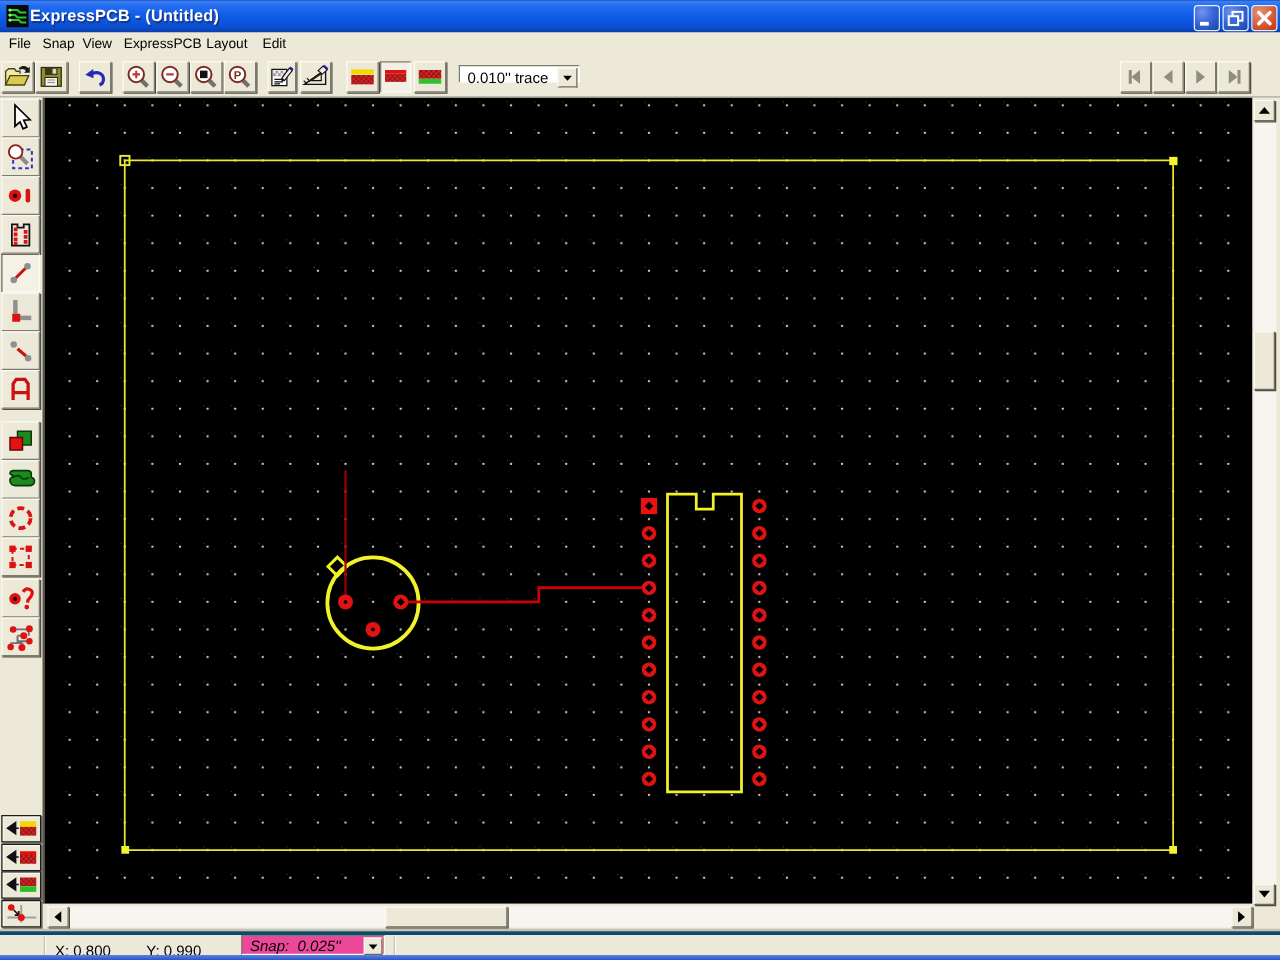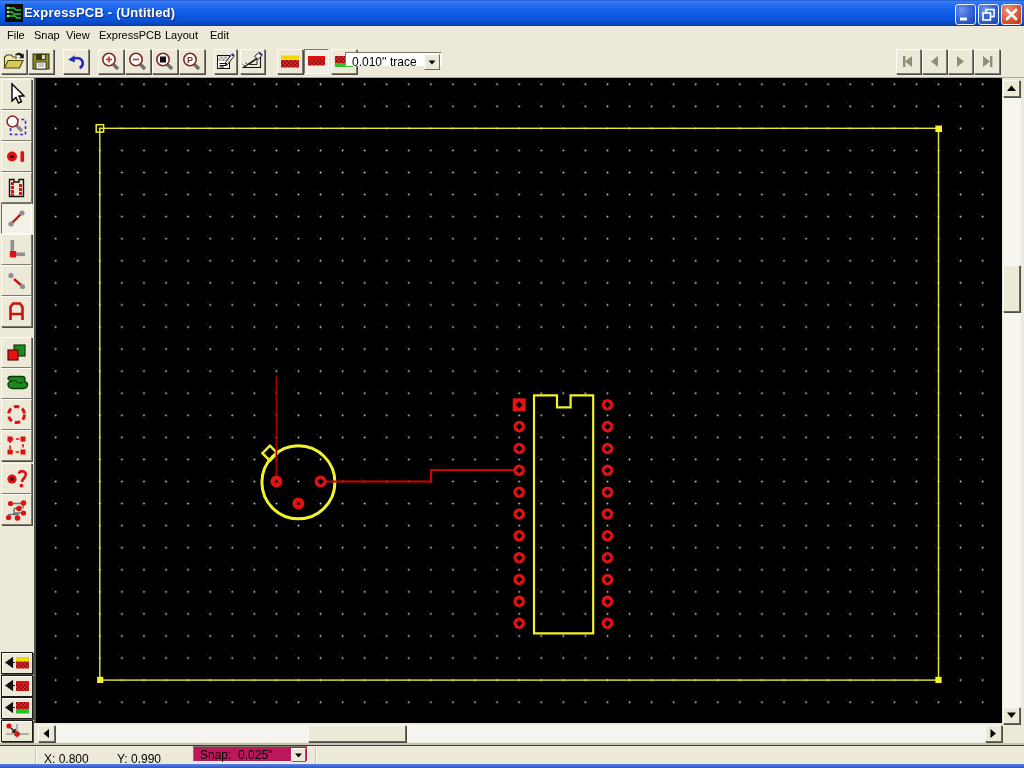--- a/index.html
+++ b/index.html
@@ -16,21 +16,21 @@
   .tbtn{position:absolute;top:3px;height:25px;background:#ece9d8;border:1px solid;border-color:#fbfaf4 #7d7b6f #7d7b6f #fbfaf4;box-shadow:1px 1px 0 #4e4c44;box-sizing:border-box;}
   .tbtn.pressed{border-color:#7d7b6f #fbfaf4 #fbfaf4 #7d7b6f;box-shadow:none;background:#f2f0e4;}
   #leftbar{left:0;top:78px;width:36px;height:646px;background:#ece9d8;}
   .lbtn{position:absolute;left:1px;width:31px;height:31px;background:#ece9d8;border:1px solid;border-color:#fbfaf4 #7d7b6f #7d7b6f #fbfaf4;box-shadow:1px 1px 0 #4e4c44;box-sizing:border-box;}
   .lbtn.pressed{border-color:#6d6b5f #fbfaf4 #fbfaf4 #6d6b5f;box-shadow:none;background:#f4f2e6;}
   .laybtn{position:absolute;left:1px;width:32px;height:22px;background:#ece9d8;border:1px solid #1c1c1c;box-shadow:inset 1px 1px 0 #fbfaf4, 1px 1px 0 #4e4c44;box-sizing:border-box;}
   #canvas{left:36px;top:78px;}
   .sb{background:#f6f5ef;}
   .sbtn{position:absolute;background:#ece9d8;border:1px solid;border-color:#fbfaf4 #6d6b5f #6d6b5f #fbfaf4;box-shadow:1px 1px 0 #4e4c44;box-sizing:border-box;}
   .sthumb{position:absolute;background:#ece9d8;border:1px solid;border-color:#fbfaf4 #6d6b5f #6d6b5f #fbfaf4;box-shadow:1px 1px 0 #4e4c44;box-sizing:border-box;}
-  #statusbar{left:0;top:745px;width:1024px;height:20px;background:#ece9d8;border-top:1px solid #0c4a6e;box-shadow:0 -2px 0 #c6c3b2;font-size:12px;color:#000;}
+  #statusbar{left:0;top:745px;width:1024px;height:20px;background:#ece9d8;border-top:3px solid #0c4a6e;box-shadow:0 -2px 0 #c6c3b2;font-size:12px;color:#000;}
   #bottomline{left:0;top:764px;width:1024px;height:4px;background:linear-gradient(180deg,#5a82e4,#2a55c8);}
   svg{display:block;}
 </style></head>
 <body>
   <div class="abs" id="titlebar"></div>
   <div class="abs" id="appicon" style="left:5px;top:4px;width:18px;height:18px;">
     <svg width="18" height="18" viewBox="0 0 18 18">
       <rect x="0" y="0" width="18" height="18" fill="#0a0a0a"></rect>
       <g stroke="#2ec82e" stroke-width="1.6" fill="none">
         <path d="M2,4 L9,4 L11,6 L16,6"></path>
@@ -176,21 +176,21 @@
           <pattern id="ck3" width="4" height="4" patternUnits="userSpaceOnUse">
             <rect width="4" height="4" fill="#8c1616"></rect>
             <rect width="2" height="2" fill="#e02222"></rect>
             <rect x="2" y="2" width="2" height="2" fill="#e02222"></rect>
           </pattern>
         </defs>
         <rect x="3" y="6" width="18" height="7" fill="url(#ck3)"></rect>
         <rect x="3" y="13" width="18" height="4" fill="#30c030"></rect>
       </svg>
     </div>
-    <div class="abs" id="tracecombo" style="left:345px;top:6px;width:97px;height:14px;background:#fff;border:1px solid;border-color:#7d7b6f #fbfaf4 #fbfaf4 #7d7b6f;box-sizing:border-box;">
+    <div class="abs" id="tracecombo" style="left:367px;top:6px;width:97px;height:14px;background:#fff;border:1px solid;border-color:#7d7b6f #fbfaf4 #fbfaf4 #7d7b6f;box-sizing:border-box;">
       <span style="position:absolute;left:6px;top:2px;font-size:12px;color:#000;">0.010'' trace</span>
       <div style="position:absolute;right:1px;top:1px;width:16px;height:16px;background:#ece9d8;border:1px solid;border-color:#fbfaf4 #6d6b5f #6d6b5f #fbfaf4;box-sizing:border-box;">
         <svg width="14" height="14" viewBox="0 0 14 14">
           <path d="M3.5,5.5 L10.5,5.5 L7,9.5 Z" fill="#000"></path>
         </svg>
       </div>
     </div>
     <div class="tbtn" style="left:896px;width:25px;">
       <svg width="23" height="23" viewBox="0 0 23 23">
         <path d="M15,6 L15,17 L8,11.5 Z" fill="#8f8d80"></path>
@@ -482,21 +482,21 @@
       <svg width="15" height="15" viewBox="0 0 15 15">
         <path d="M10,7.5 L4.5,3 L4.5,12 Z" fill="#000"></path>
       </svg>
     </div>
     <div class="sthumb" style="left:270px;top:0;width:98px;height:17px;"></div>
   </div>
   <div class="abs" id="statusbar">
     <div class="abs" style="left:35px;top:1px;width:1px;height:17px;background:#c6c3b2;box-shadow:1px 0 0 #fbfaf4;"></div>
     <span class="abs" style="left:44px;top:6px;">X: 0.800</span>
     <span class="abs" style="left:117px;top:6px;">Y: 0.990</span>
-    <div class="abs" style="left:193px;top:0px;width:115px;height:16px;background:#be185d;border:1px solid;border-color:#7d7b6f #fbfaf4 #fbfaf4 #7d7b6f;box-sizing:border-box;">
+    <div class="abs" style="left:193px;top:0px;width:115px;height:16px;background:#ec4899;border:1px solid;border-color:#7d7b6f #fbfaf4 #fbfaf4 #7d7b6f;box-sizing:border-box;font-style:italic;">
       <span style="position:absolute;left:6px;top:1px;font-size:12px;">Snap:&nbsp; 0.025''</span>
       <div style="position:absolute;right:1px;top:1px;width:15px;height:14px;background:#ece9d8;border:1px solid;border-color:#fbfaf4 #6d6b5f #6d6b5f #fbfaf4;box-sizing:border-box;">
         <svg width="13" height="12" viewBox="0 0 13 12">
           <path d="M3,4.5 L10,4.5 L6.5,8.5 Z" fill="#000"></path>
         </svg>
       </div>
     </div>
     <div class="abs" style="left:315px;top:1px;width:1px;height:17px;background:#c6c3b2;box-shadow:1px 0 0 #fbfaf4;"></div>
   </div>
   <div class="abs" id="bottomline"></div>

